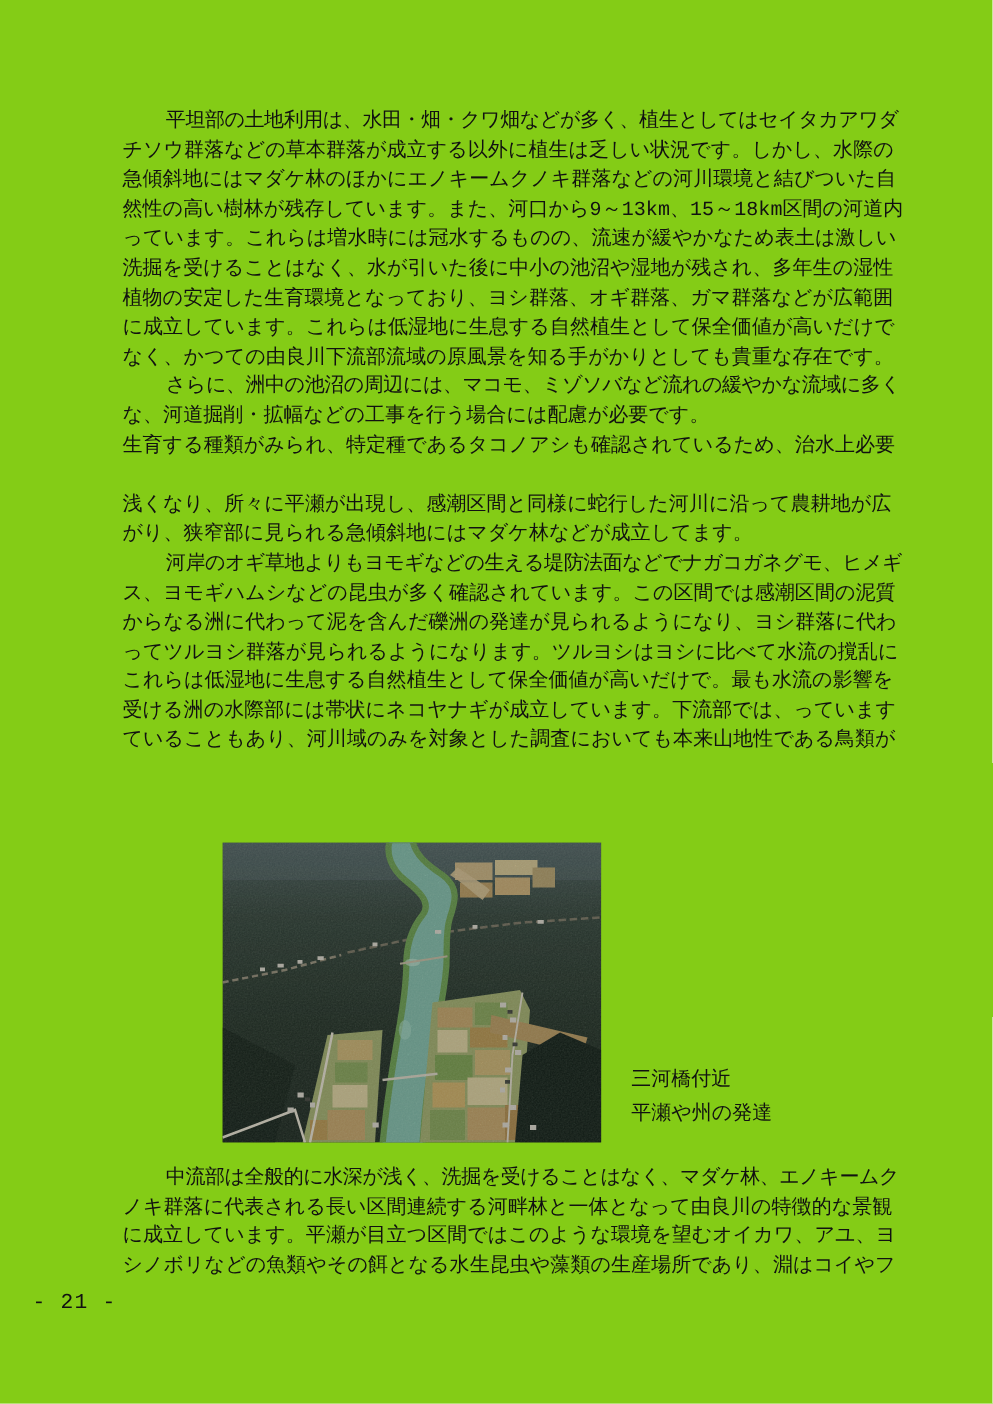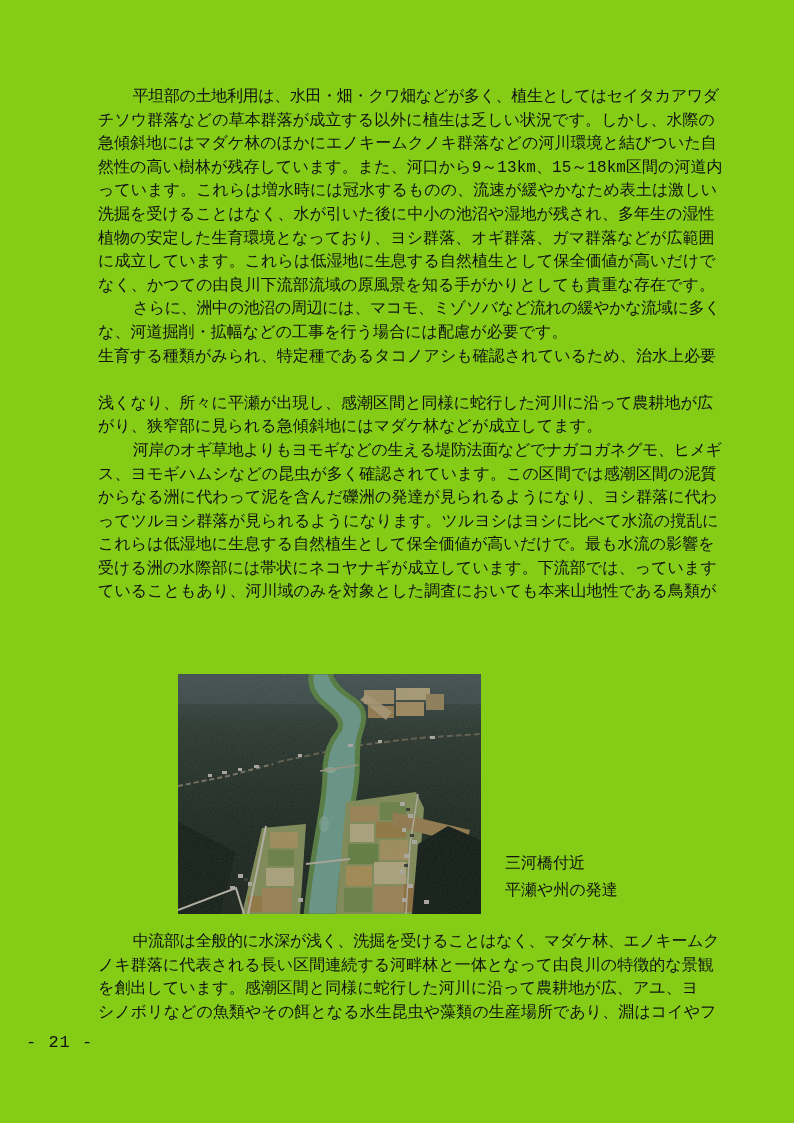--- a/index.html
+++ b/index.html
@@ -189,19 +189,19 @@
   </div>
 
   <div class="caption">
     <div>三河橋付近</div>
     <div>平瀬や州の発達</div>
   </div>
 
   <div class="textblock2">
     <div class="line fl">　中流部は全般的に水深が浅く、洗掘を受けることはなく、マダケ林、エノキームク</div>
     <div class="line">ノキ群落に代表される長い区間連続する河畔林と一体となって由良川の特徴的な景観</div>
-    <div class="line">を創出しています。感潮区間と同様に蛇行した河川に沿って農耕地が広、アユ、ヨ</div>
+    <div class="line">に成立しています。平瀬が目立つ区間ではこのような環境を望むオイカワ、アユ、ヨ</div>
     <div class="line">シノボリなどの魚類やその餌となる水生昆虫や藻類の生産場所であり、淵はコイやフ</div>
   </div>
 
   <div class="pagenum">- 21 -</div>
 
 </div>
 
 </body></html>

